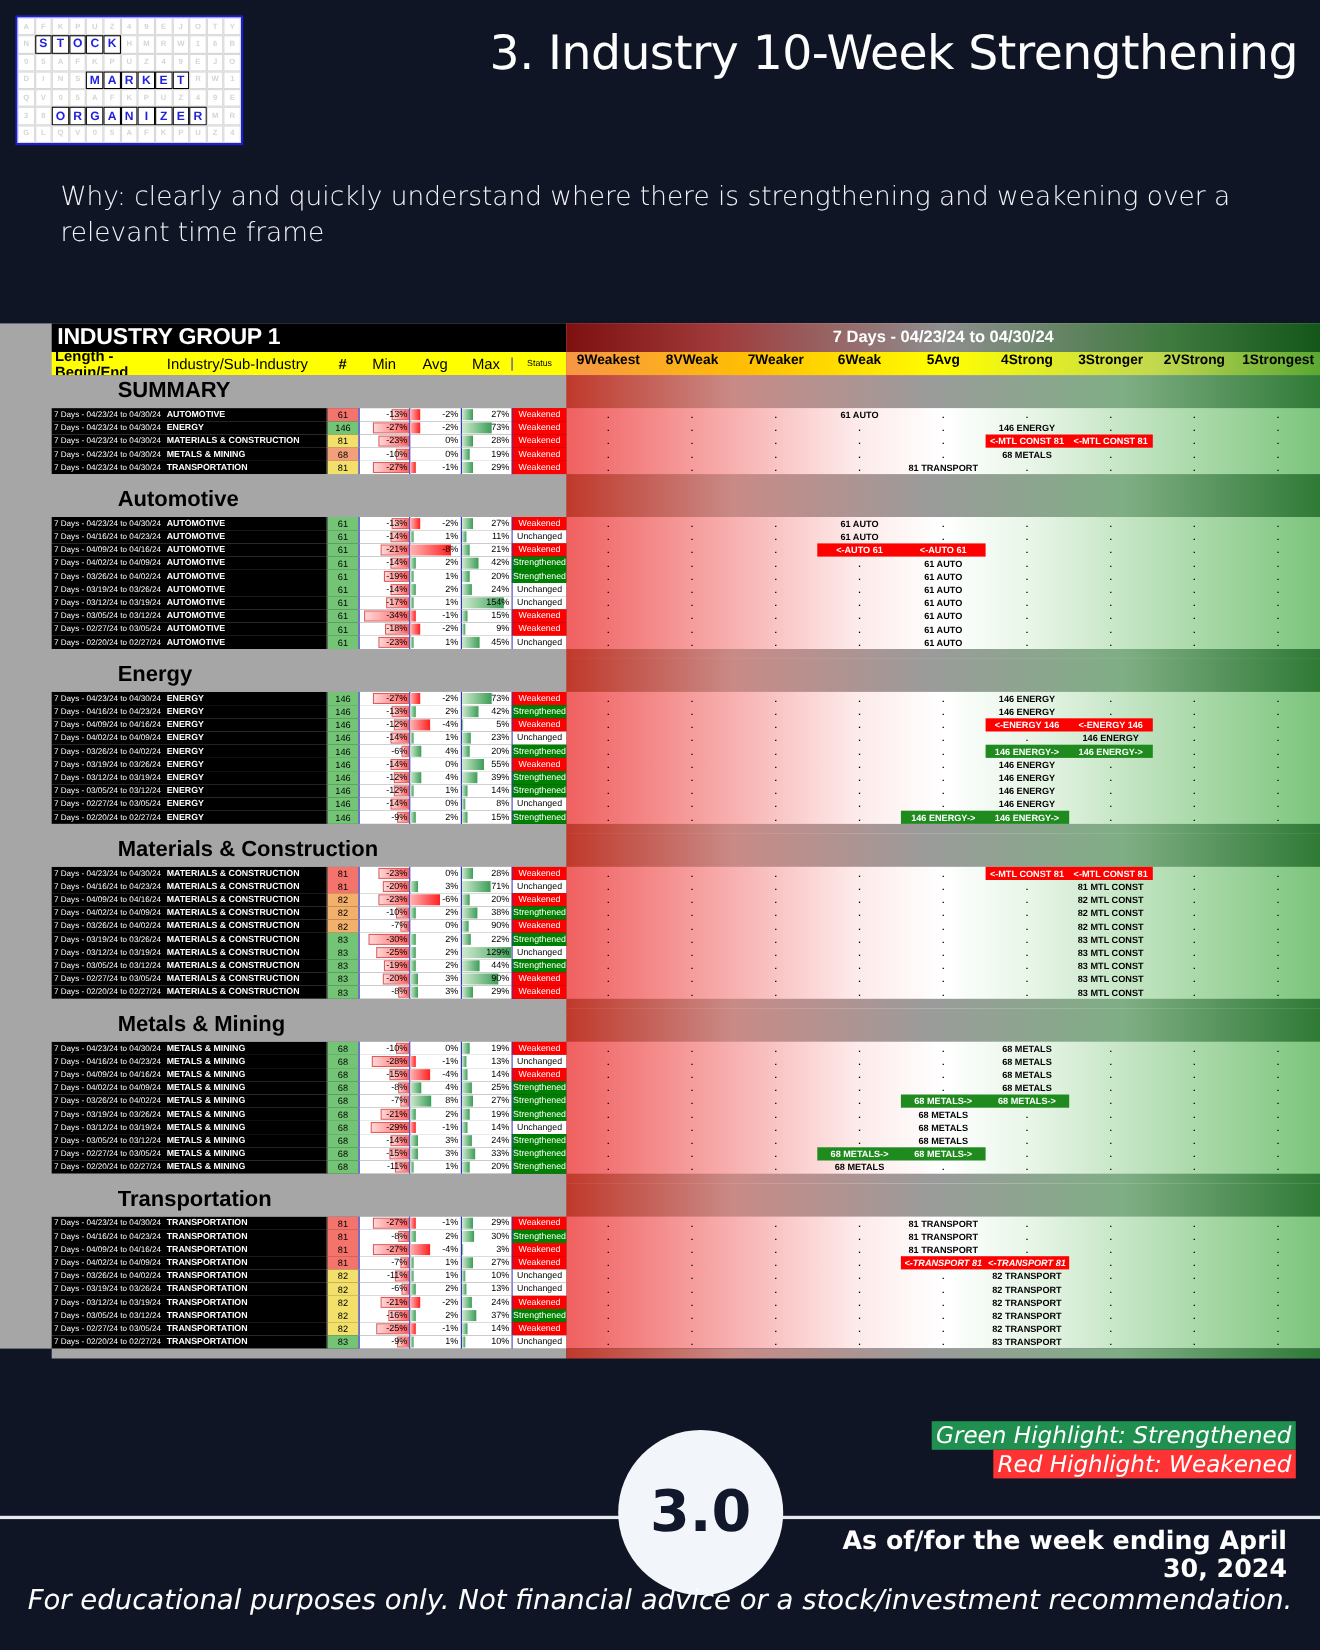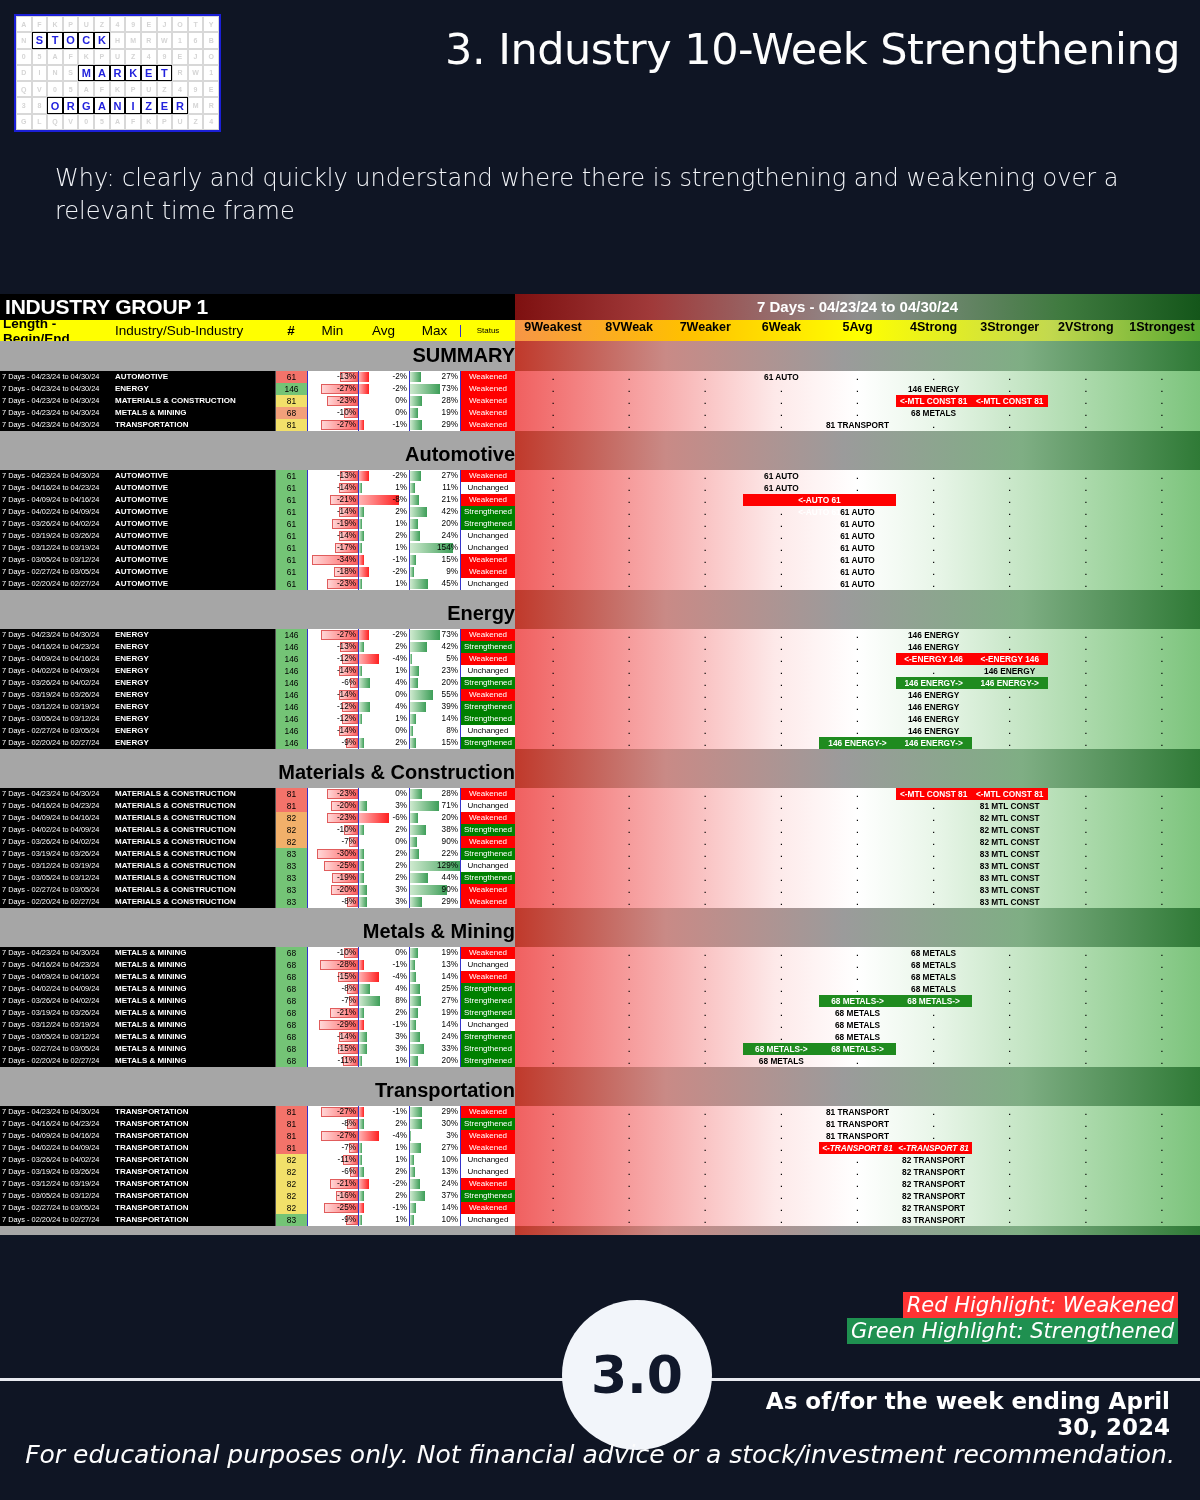--- a/index.html
+++ b/index.html
@@ -25,21 +25,21 @@
            font-size:43px; font-weight:400; letter-spacing:-0.5px;
            font-family:"DejaVu Sans", sans-serif; color:#fdfdfd; }
 
   #blurb { position:absolute; left:55px; top:162px; width:1110px;
            font-size:24px; line-height:1.38; color:#f2f4f8; font-weight:300;
            font-family:"DejaVu Sans", sans-serif; }
 
   
   #sheet { position:absolute; left:0; top:294px; width:1200px; height:932px;
            display:flex; font-family:"Liberation Sans", sans-serif; }
-  #leftpane { width:515px; position:relative; background:#a6a6a6; }
+  #leftpane { width:515px; position:relative; background:#a6a6a6;padding-left:47px; }
   #rightpane { width:685px; position:relative;
       background:linear-gradient(to right,#f06060,#fde9e9 38%,#ffffff 50%,#e7f5e7 62%,#7cc47c); }
 
   .ltitle { background:#000; color:#fff; font-size:21px; font-weight:bold;
             height:26px; line-height:25px; padding-left:5px; letter-spacing:-0.2px; }
   .lhead { background:#ffff00; color:#000; height:21px; display:flex;
            font-size:13.5px; align-items:center; font-weight:400; }
   .lhead .c-len{width:115px;padding-left:3px;font-weight:bold;}
   .lhead .c-ind{width:160px;}
   .lhead .c-num{width:32px;text-align:center;font-weight:bold;}
@@ -52,21 +52,21 @@
            font-weight:bold; color:#fff;
            background:linear-gradient(to right,#7e1010,#a03a3a 20%,#8e8e8e 50%,#3f7a3f 80%,#14561a); }
   .rcols { height:21px; display:flex; font-size:12.5px; font-weight:bold; color:#000;
            background:linear-gradient(to right,#f79646,#ffc000 25%,#ffff00 50%,#c3d94e 78%,#5aa832); }
   .rcols div { flex:1; text-align:center; }
 
   
   .secband { height:30px; position:relative; }
   .secband.l { background:#a6a6a6; }
   .secband .sectitle { position:absolute; left:0; right:0; top:0; height:30px;
-        line-height:29px; text-align:right; font-size:20px; font-weight:bold;
+        line-height:29px; text-align:left; font-size:20px; font-weight:bold;
         color:#000; padding-left:60px; }
   .secband.r { background:linear-gradient(to right,#c0392b,#c98a86 22%,#9b9b9b 48%,#7fae84 74%,#2f7a36); }
 
   
   .row { height:12px; display:flex; font-size:8.5px; align-items:stretch; }
   .lrow { background:#000; color:#fff; }
   .lrow .c-len { width:115px; padding-left:2px; line-height:12px; font-size:7.4px; white-space:nowrap; }
   .lrow .c-ind { width:160px; line-height:12px; font-size:8px; font-weight:bold; }
   .lrow .c-num { width:32px; text-align:center; line-height:12px; color:#000;
                  font-size:8.4px; border-left:1px solid #555; }
@@ -1352,21 +1352,21 @@
         <div class="row rrow">
           <div class="rc dot">.</div>
           <div class="rc dot">.</div>
           <div class="rc dot">.</div>
           <div class="rc dot">.</div>
           <div class="rc dot">.</div>
           <div class="rc dot">.</div>
           <div class="rc dot">.</div>
           <div class="rc dot">.</div>
           <div class="rc dot">.</div>
-          <div class="hl red" style="left: 33.3333%; width: 22.2222%; flex-direction: column;">
+          <div class="hl red" style="left: 33.3333%; width: 22.2222%;">
             <div class="seg">&lt;-AUTO 61</div>
             <div class="seg">&lt;-AUTO 61</div>
           </div>
         </div>
         <div class="row rrow">
           <div class="rc dot">.</div>
           <div class="rc dot">.</div>
           <div class="rc dot">.</div>
           <div class="rc dot">.</div>
           <div class="rc tag">61 AUTO</div>
@@ -1916,19 +1916,19 @@
           <div class="rc dot">.</div>
           <div class="rc dot">.</div>
           <div class="rc dot">.</div>
         </div>
         <div class="gapr r"></div>
       </div>
   </div>
 </div>
 
 <div id="legend">
+    <div><span class="lg-green">Green Highlight: Strengthened</span></div>
     <div><span class="lg-red">Red Highlight: Weakened</span></div>
-    <div><span class="lg-green">Green Highlight: Strengthened</span></div>
   </div>
 <div id="hline"></div>
 <div id="circle">3.0</div>
 <div id="asof">As of/for the week ending April 30, 2024</div>
 <div id="disclaimer">For educational purposes only. Not financial advice or a stock/investment recommendation.</div>
 
 </body></html>

